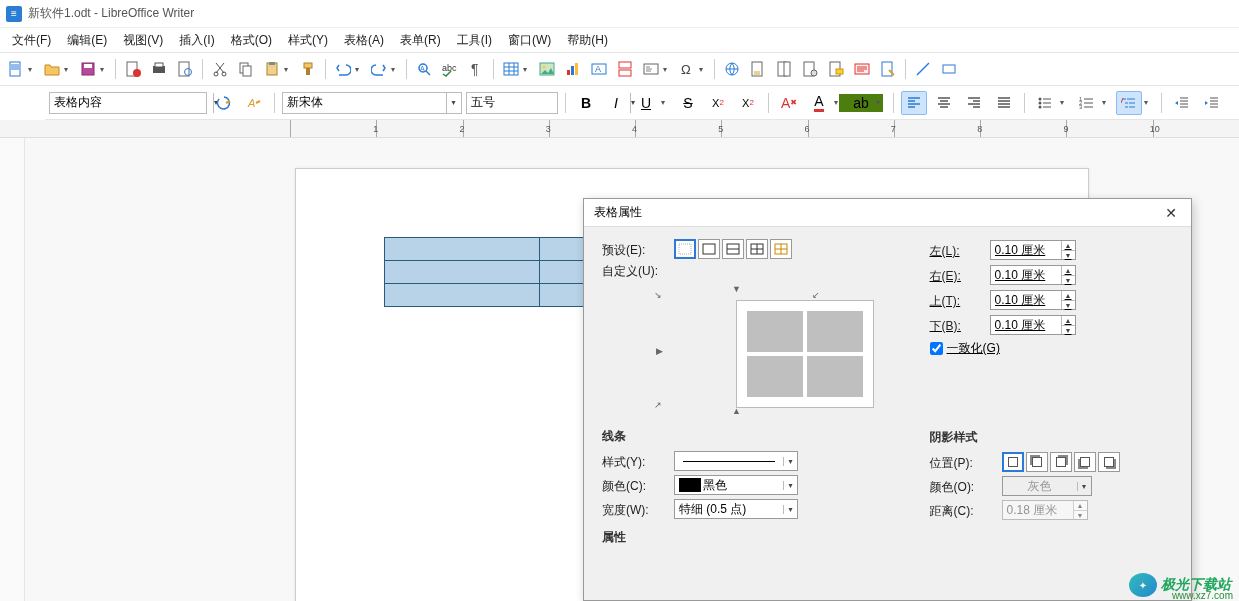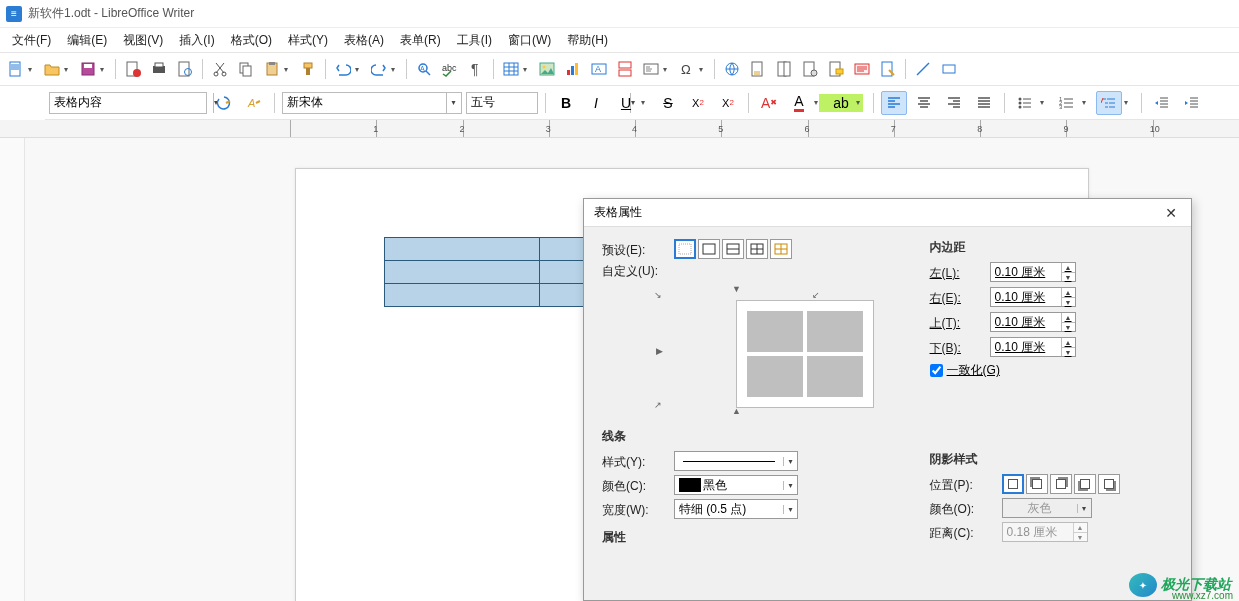--- a/index.html
+++ b/index.html
@@ -333,21 +333,21 @@
       <svg width="16" height="16">
         <text x="2" y="12" font-size="11" fill="#d9a030" font-style="italic">A</text>
         <path d="M10 8l4-2" stroke="#d9a030" stroke-width="2"></path>
       </svg>
     </span>
   <span class="tsep"></span>
   <div class="combo" style="width:180px">
     <input value="新宋体" style="">
     <span class="drop">▾</span>
   </div>
-  <div class="combo" style="width:72px">
+  <div class="combo" style="width:92px">
     <input value="五号" style="">
     <span class="drop">▾</span>
   </div>
   <span class="tsep"></span>
   <span class="fbtn">
       <b>B</b>
     </span>
   <span class="fbtn">
       <i>I</i>
     </span>
@@ -360,21 +360,21 @@
     </span>
   <span class="fbtn" style="font-size:11px">X<sup style="font-size:8px;color:#d33">2</sup></span>
   <span class="fbtn" style="font-size:11px">X<sub style="font-size:8px;color:#d33">2</sub></span>
   <span class="tsep"></span>
   <span class="fbtn" style="color:#d33">A<span style="font-size:8px">✖</span></span>
   <span class="fbtn">
       <span style="border-bottom:3px solid #d33;padding-bottom:0">A</span>
     </span>
     <span class="dd">▾</span>
   <span class="fbtn">
-      <span style="background:#bef264;padding:1px 14px">ab</span>
+      <span style="background:#4d7c0f;padding:1px 14px">ab</span>
     </span>
     <span class="dd">▾</span>
   <span class="tsep"></span>
   <span class="fbtn active">
       <svg width="16" height="14">
         <path d="M2 2h12M2 5h7M2 8h12M2 11h7" stroke="#2a7bd5" stroke-width="1.5"></path>
       </svg>
     </span>
   <span class="fbtn">
       <svg width="16" height="14">
@@ -578,21 +578,20 @@
         <span class="lbl">宽度(W):</span>
         <div class="combo2">
           <span class="val">特细 (0.5 点)</span>
           <span class="drop2">▾</span>
         </div>
       </div>
       <div class="section-title" style="margin-top:10px">属性</div>
     </div>
 
     <div class="col" style="flex:0.9">
-      <div class="section-title">内边距</div>
       <div class="pad-rows">
         <div class="row">
             <span class="lbl">左(L):</span>
           <div class="spinput">
               <input value="0.10 厘米" style="">
               <div class="spinbtns">
                 <div>▲</div>
                 <div>▼</div>
               </div>
             </div>

